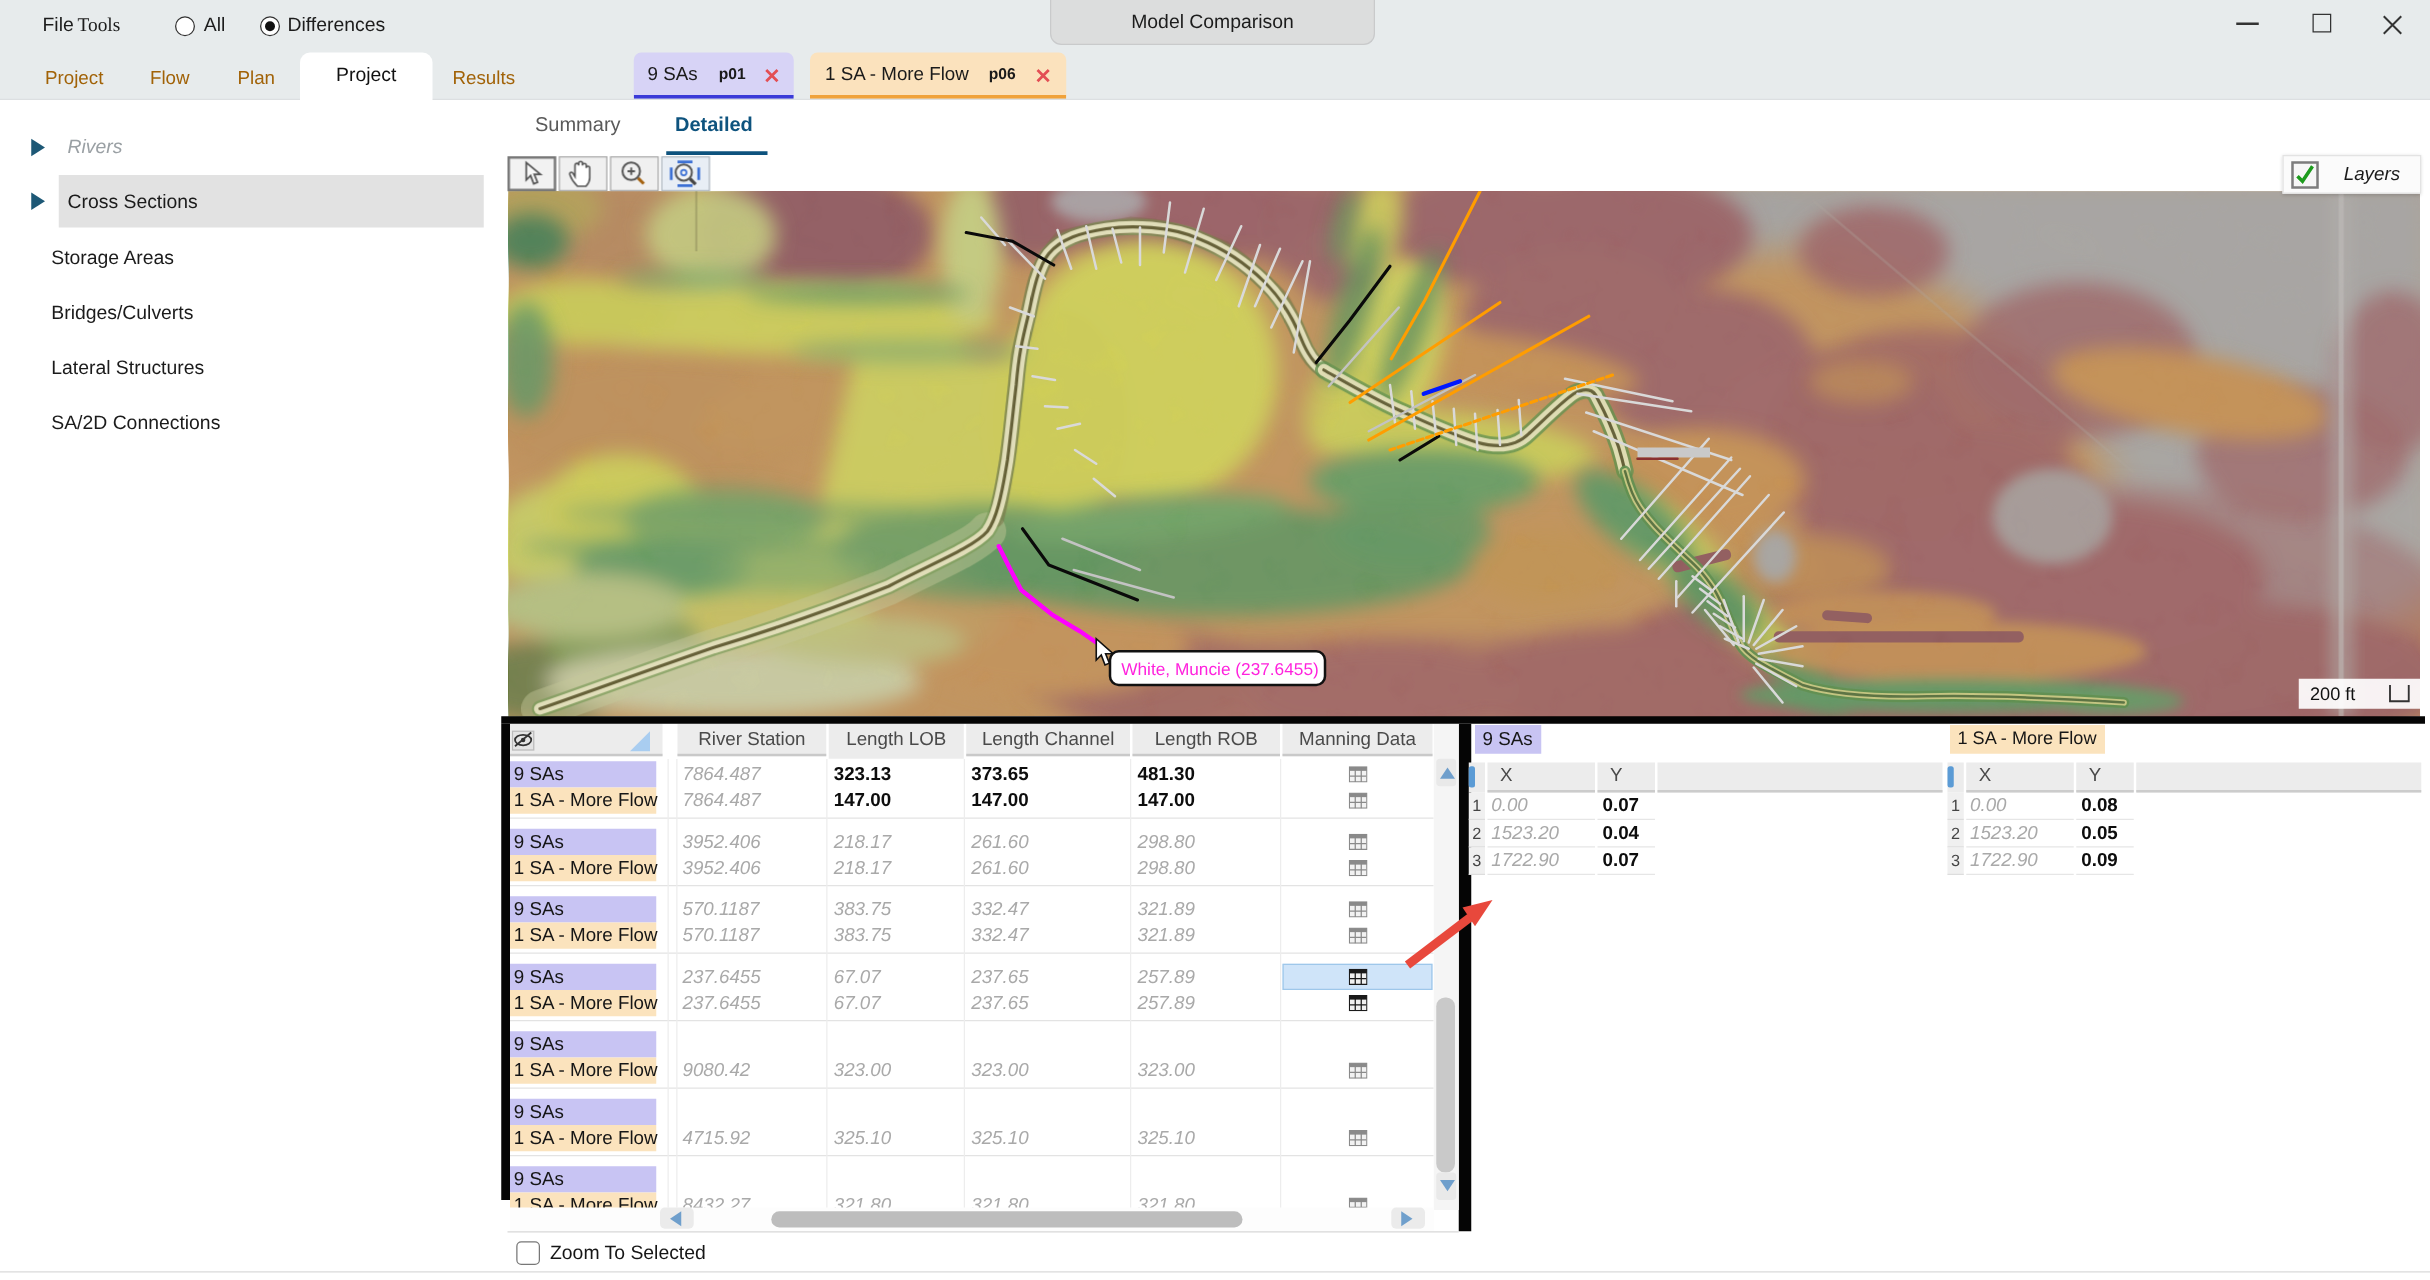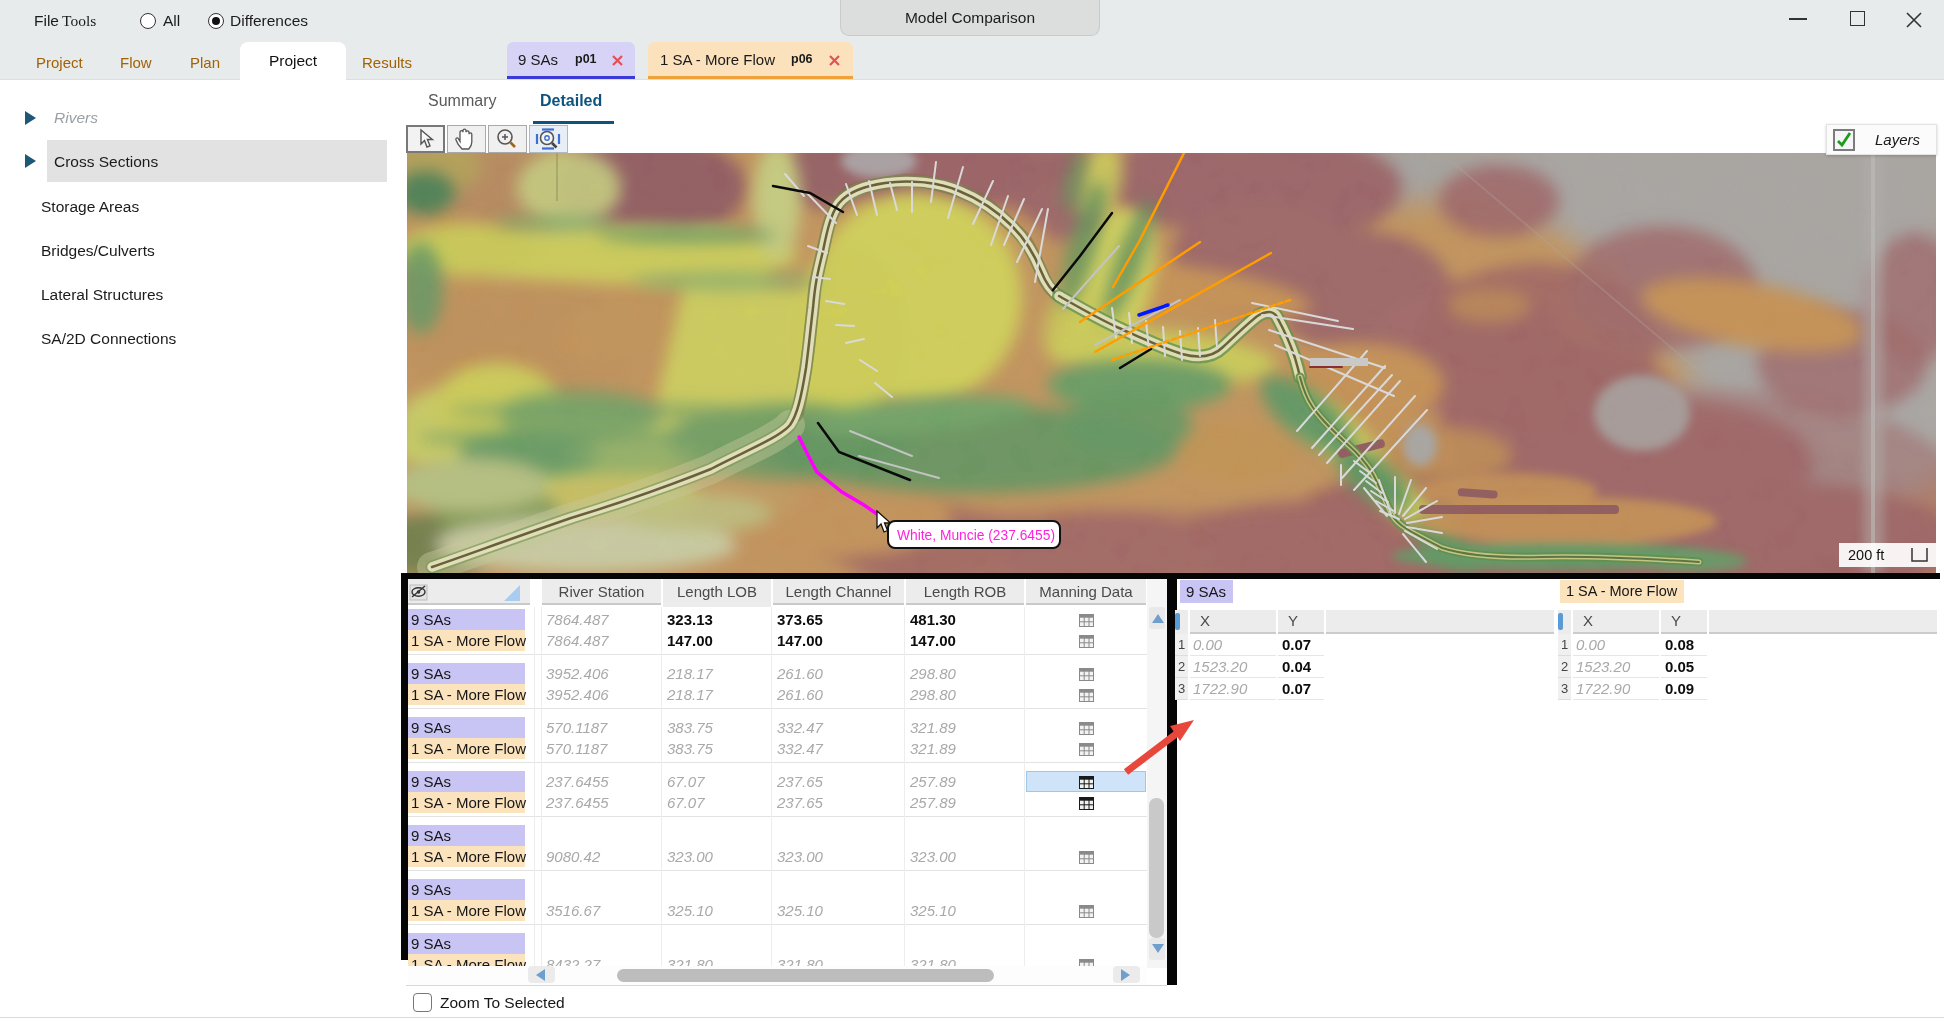--- a/index.html
+++ b/index.html
@@ -509,21 +509,21 @@
     <div class="abs" style="left:671px; top:243px;"><svg width="15" height="13" viewBox="0 0 15 13">
         <rect x="0.5" y="0.5" width="14" height="12" fill="#f2f2f2" stroke="#8a8a8a" stroke-width="1"></rect>
         <rect x="0.5" y="0.5" width="14" height="3.2" fill="#8a8a8a"></rect>
         <line x1="5.2" y1="1" x2="5.2" y2="12.5" stroke="#8a8a8a" stroke-width="1"></line>
         <line x1="10" y1="1" x2="10" y2="12.5" stroke="#8a8a8a" stroke-width="1"></line>
         <line x1="1" y1="7.8" x2="14" y2="7.8" stroke="#8a8a8a" stroke-width="1"></line>
       </svg></div>
     <div class="abs" style="left:0; top:263px; width:739px; height:1px; background:#e3e3e3;"></div>
     <div class="abs" style="left:0px; top:272px; width:117px; height:21px; background:#c8c4f3; font-size:15px; color:#161616; padding-left:3px; line-height:21px; white-space:nowrap;">9 SAs</div>
     <div class="abs" style="left:0px; top:293px; width:117px; height:21px; background:#fbe3bd; font-size:15px; color:#161616; padding-left:3px; line-height:21px; white-space:nowrap;">1 SA - More Flow</div>
-    <div class="cellval ital" style="left:138px; top:295px;">3516.67</div>
+    <div class="cellval ital" style="left:138px; top:295px;">4715.92</div>
     <div class="cellval ital" style="left:259px; top:295px;">325.10</div>
     <div class="cellval ital" style="left:369px; top:295px;">325.10</div>
     <div class="cellval ital" style="left:502px; top:295px;">325.10</div>
     <div class="abs" style="left:671px; top:297px;"><svg width="15" height="13" viewBox="0 0 15 13">
         <rect x="0.5" y="0.5" width="14" height="12" fill="#f2f2f2" stroke="#8a8a8a" stroke-width="1"></rect>
         <rect x="0.5" y="0.5" width="14" height="3.2" fill="#8a8a8a"></rect>
         <line x1="5.2" y1="1" x2="5.2" y2="12.5" stroke="#8a8a8a" stroke-width="1"></line>
         <line x1="10" y1="1" x2="10" y2="12.5" stroke="#8a8a8a" stroke-width="1"></line>
         <line x1="1" y1="7.8" x2="14" y2="7.8" stroke="#8a8a8a" stroke-width="1"></line>
       </svg></div>

